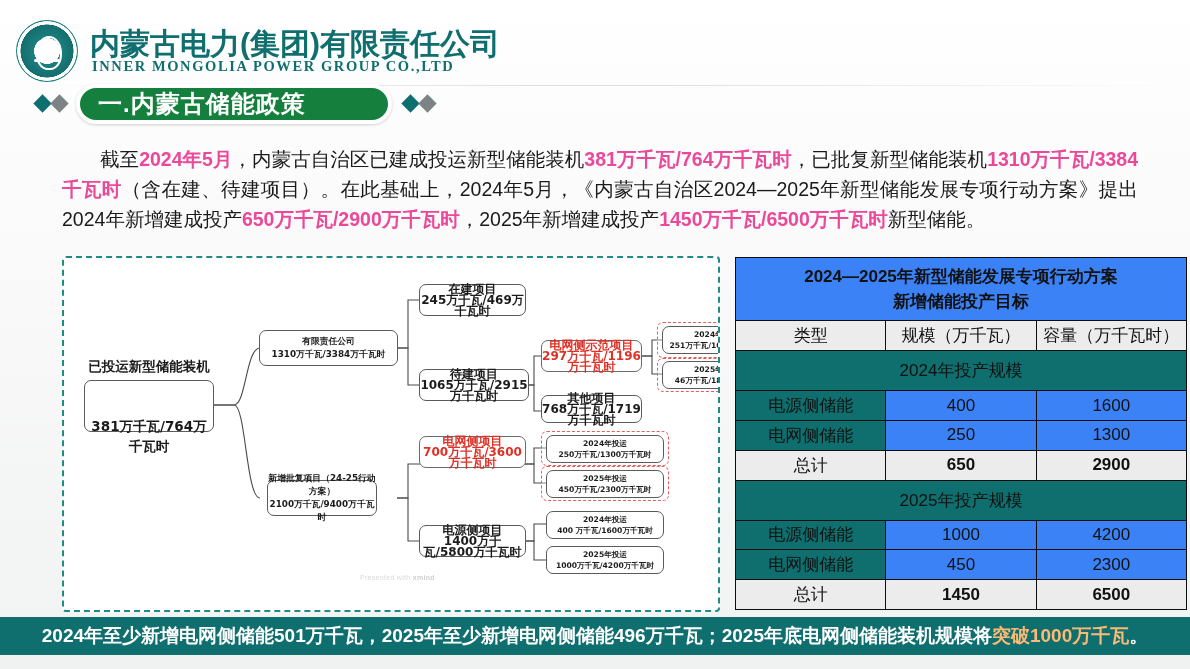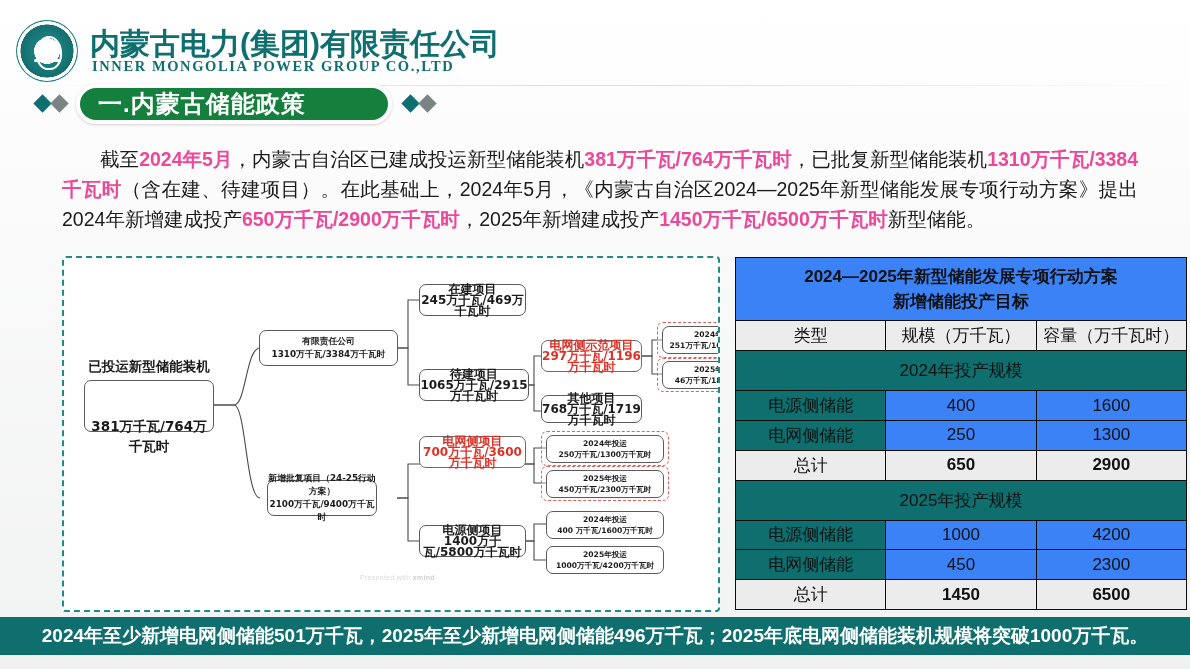--- a/index.html
+++ b/index.html
@@ -162,21 +162,21 @@
 
   
   .banner {
     position: absolute; left: 0; top: 617px; width: 1190px; height: 38px;
     background: #0f6e6e;
     display: flex; align-items: center; justify-content: center;
   }
   .banner span {
     color: #ffffff; font-size: 19px; font-weight: bold; white-space: nowrap;
   }
-  .banner .red { color: #ffffff; }
+  .banner .red { color: #fdba74; }
   .footer-strip {
     position: absolute; left: 0; top: 655px; width: 1190px; height: 14px;
     background: #f0f1f1;
   }
 </style>
 </head>
 <body>
 
 <div class="header">
   <div class="logo-seal"></div>

